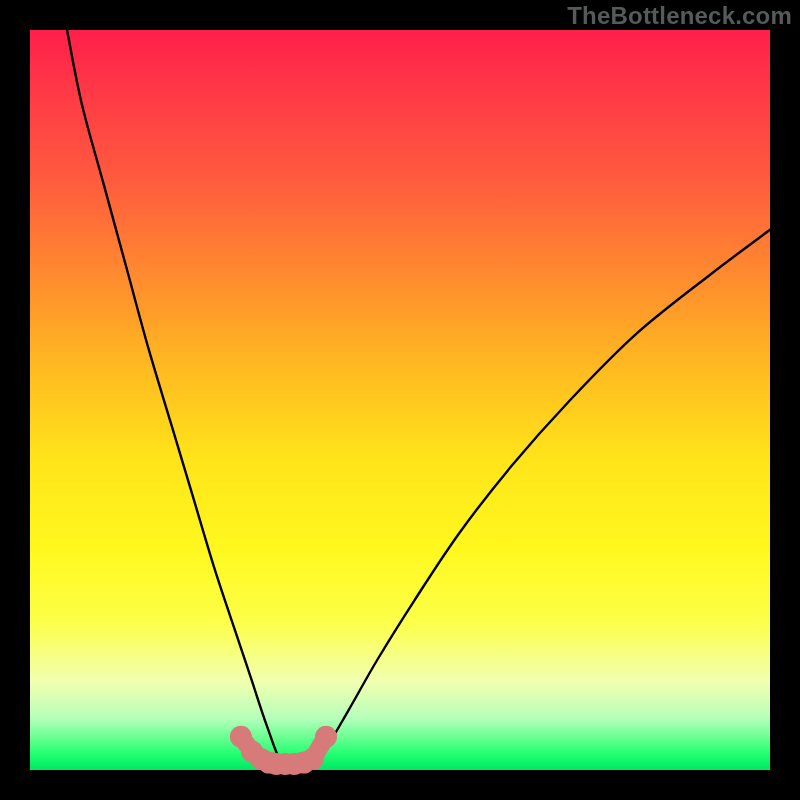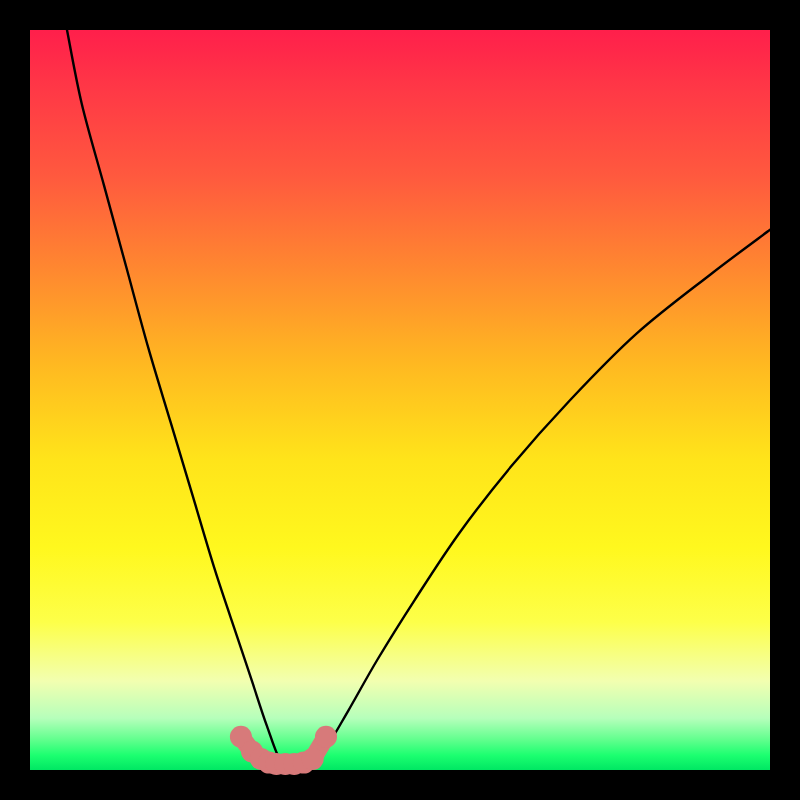--- a/index.html
+++ b/index.html
@@ -67,20 +67,21 @@
     font-weight: 600;
     letter-spacing: 0.2px;
     user-select: none;
   }
 </style>
 </head>
 <body>
 
 <div class="frame">
 
+  <div class="watermark">TheBottleneck.com</div>
 
   <div class="plot-area">
     <div class="gradient"></div>
 
     <svg class="curve-layer" viewBox="0 0 740 740" preserveAspectRatio="none">
       <path fill="none" stroke="#000000" stroke-width="2.4" stroke-linecap="round" d="M 37,0 C 39.46666666666667,12.333333333333334 45.63333333333334,48.10000000000001 51.800000000000004,74 C 57.96666666666667,99.89999999999999 66.6,128.26666666666665 74,155.39999999999998 C 81.4,182.5333333333333 88.8,209.6666666666666 96.2,236.79999999999995 C 103.60000000000001,263.9333333333333 111,292.3 118.4,318.20000000000005 C 125.80000000000001,344.1000000000001 133.2,367.5333333333334 140.6,392.20000000000005 C 148,416.8666666666667 155.4,441.5333333333333 162.8,466.2 C 170.20000000000002,490.8666666666667 177.6,516.7666666666668 185,540.2 C 192.4,563.6333333333333 201.03333333333336,588.3 207.20000000000002,606.8 C 213.36666666666667,625.3 217.06666666666666,636.4000000000001 222,651.2 C 226.93333333333334,666 231.86666666666667,682.0333333333333 236.8,695.6 C 241.73333333333335,709.1666666666667 246.66666666666669,726.4333333333334 251.60000000000002,732.6 C 256.53333333333336,738.7666666666667 261.46666666666664,732.6 266.4,732.6 C 271.3333333333333,732.6 276.26666666666665,735.0666666666667 281.2,732.6 C 286.1333333333333,730.1333333333333 289.8333333333333,726.4333333333333 296,717.8 C 302.1666666666667,709.1666666666666 309.56666666666666,695.5999999999999 318.2,680.8 C 326.8333333333333,666 336.69999999999993,647.5 347.79999999999995,629 C 358.9,610.5 371.23333333333335,590.7666666666667 384.8,569.8 C 398.3666666666667,548.8333333333333 413.16666666666663,525.4 429.2,503.2 C 445.23333333333335,481 462.5,458.8 481,436.6 C 499.5,414.40000000000003 519.2333333333332,392.2 540.1999999999999,370 C 561.1666666666666,347.8 583.3666666666666,324.3666666666667 606.8,303.40000000000003 C 630.2333333333333,282.4333333333334 658.6,261.46666666666664 680.8000000000001,244.2 C 703.0000000000001,226.93333333333334 730.1333333333333,207.20000000000005 740,199.80000000000007"></path>
       <g>
           <path d="M 210.89999999999998,706.7 L 222,721.5 L 230.88,728.9 L 239.01999999999995,732.6 L 246.41999999999996,734.08 L 255.29999999999998,734.08 L 264.18,734.08 L 273.8,732.6 L 282.68,728.9 L 296,706.7" fill="none" stroke="#d77a7a" stroke-width="18" stroke-linecap="round" stroke-linejoin="round"></path>
           <circle cx="210.89999999999998" cy="706.7" r="11" fill="#d77a7a"></circle>
           <circle cx="222" cy="721.5" r="11" fill="#d77a7a"></circle>

